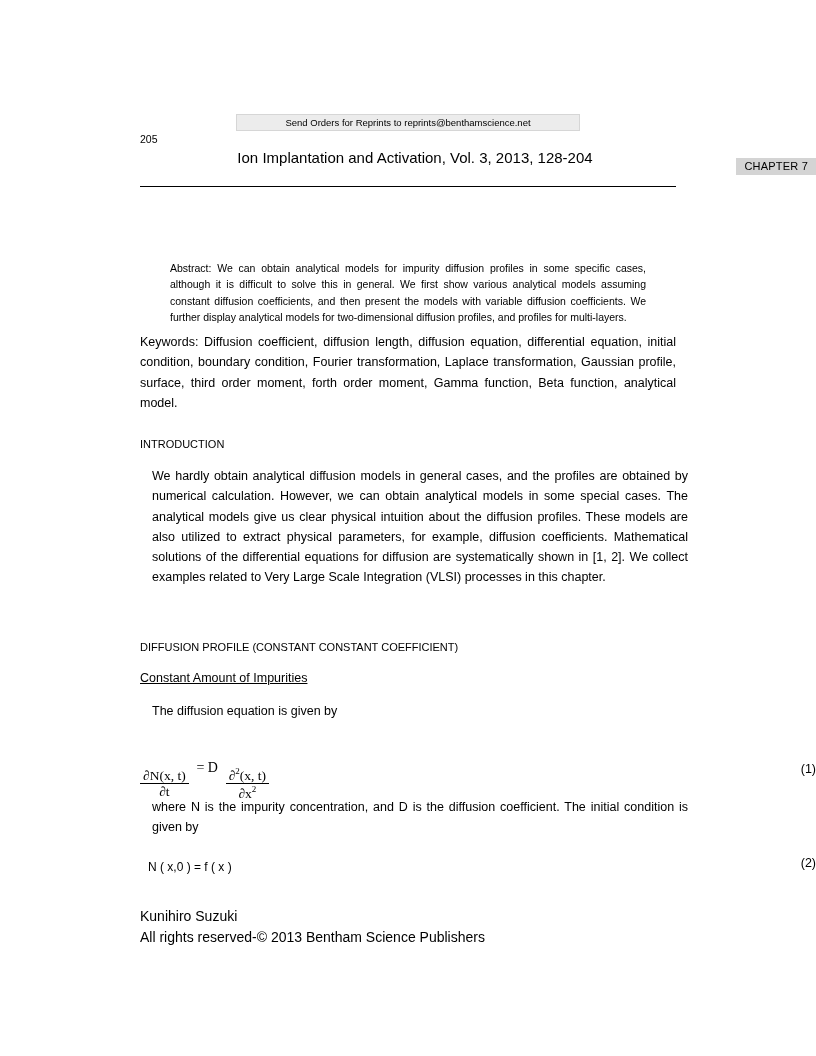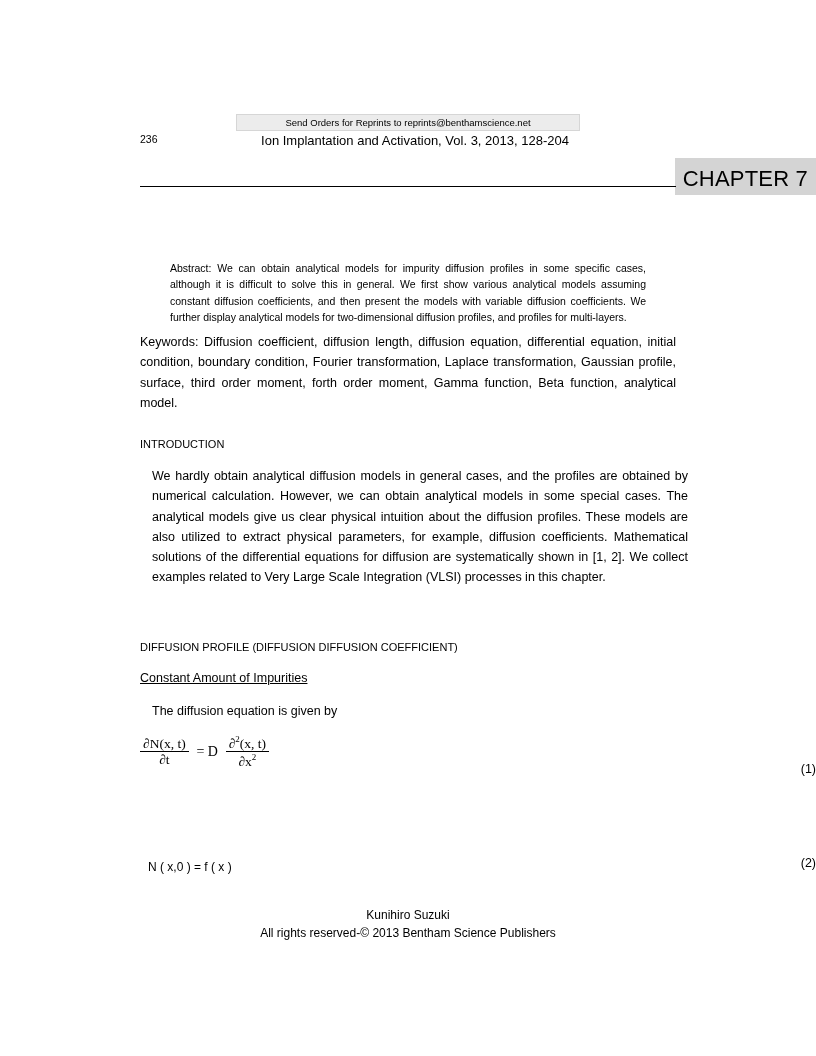--- a/index.html
+++ b/index.html
@@ -48,34 +48,34 @@
   }
   .folio {
     position: absolute;
     left: 140px;
     top: 0;
     font-size: 10.5px;
   }
   .journal-line {
     position: absolute;
     left: 200px;
-    top: 0;
+    top: 16px;
     width: 430px;
     text-align: center;
-    font-size: 13px;
+    font-size: 15px;
   }
 
   
   .chapter-box {
     position: absolute;
     right: 0;
     top: 158px;
     background: #d4d4d4;
-    font-size: 22px;
-    padding: 8px 8px 3px 8px;
+    font-size: 11px;
+    padding: 2px 8px 3px 8px;
     letter-spacing: 0.2px;
   }
 
   .rule {
     position: absolute;
     left: 140px;
     top: 186px;
     width: 536px;
     height: 1px;
     background: #000;
@@ -169,20 +169,21 @@
     display: inline-block;
     vertical-align: middle;
     text-align: center;
     line-height: 1.15;
   }
   .frac .num {
     display: block;
     padding: 0 3px;
     border-bottom: 1px solid #000;
     font-size: 13.5px;
+    margin-top: 32px;
   }
   .frac .den {
     display: block;
     padding: 0 3px;
     font-size: 13.5px;
   }
   .sup {
     font-size: 9px;
     vertical-align: super;
   }
@@ -201,70 +202,71 @@
   }
 
   #where-par { top: 797px; }
 
   
   .footer {
     position: absolute;
     left: 140px;
     top: 906px;
     width: 536px;
-    text-align: center;
-    font-size: 12px;
+    text-align: left;
+    font-size: 14px;
     line-height: 1.5;
   }
 </style>
 </head>
 <body>
 
 <div class="page">
 
   <div class="reprint-banner">Send Orders for Reprints to reprints@benthamscience.net</div>
 
   <div class="running-head">
-    <div class="folio">236</div>
+    <div class="folio">205</div>
     <div class="journal-line">Ion Implantation and Activation, Vol. 3, 2013, 128-204</div>
   </div>
 
   <div class="chapter-box">CHAPTER 7</div>
 
   <div class="rule"></div>
 
 
   <div class="abstract">
     <span class="lead">Abstract:</span><span> We can obtain analytical models for impurity diffusion profiles in some specific cases, although it is difficult to solve this in general. We first show various analytical models assuming constant diffusion coefficients, and then present the models with variable diffusion coefficients. We further display analytical models for two-dimensional diffusion profiles, and profiles for multi-layers.</span>
   </div>
 
   <div class="keywords">Keywords: Diffusion coefficient, diffusion length, diffusion equation, differential equation, initial condition, boundary condition, Fourier transformation, Laplace transformation, Gaussian profile, surface, third order moment, forth order moment, Gamma function, Beta function, analytical model.</div>
 
   <div class="sec-head" id="intro-head">INTRODUCTION</div>
   <div class="body-par" id="intro-par">We hardly obtain analytical diffusion models in general cases, and the profiles are obtained by numerical calculation. However, we can obtain analytical models in some special cases. The analytical models give us clear physical intuition about the diffusion profiles. These models are also utilized to extract physical parameters, for example, diffusion coefficients. Mathematical solutions of the differential equations for diffusion are systematically shown in [1, 2]. We collect examples related to Very Large Scale Integration (VLSI) processes in this chapter.</div>
 
-  <div class="sec-head" id="dp-head">DIFFUSION PROFILE (DIFFUSION DIFFUSION COEFFICIENT)</div>
+  <div class="sec-head" id="dp-head">DIFFUSION PROFILE (CONSTANT CONSTANT COEFFICIENT)</div>
   <div class="subsec-head" id="cai-head">Constant Amount of Impurities</div>
   <div class="body-par" id="diffeq-par">The diffusion equation is given by</div>
 
   <div class="eq-block" id="eq1">
     <span class="math">
       <span class="frac">
         <span class="num">∂N(x, t)</span>
         <span class="den">∂t</span>
       </span>
       <span class="op">= D</span>
       <span class="frac">
         <span class="num"><span>∂</span><span class="sup">2</span><span>(x, t)</span></span>
         <span class="den"><span>∂x</span><span class="sup">2</span></span>
       </span>
     </span>
   </div>
   <div class="eq-num" id="eq1-num">(1)</div>
 
+  <div class="body-par" id="where-par">where   N   is the impurity concentration, and   D   is the diffusion coefficient. The initial condition is given by</div>
 
   <div class="eq-block" id="eq2">
     <span class="eq2-line">N ( x,0 ) = f ( x )</span>
   </div>
   <div class="eq-num" id="eq2-num">(2)</div>
 
   <div class="footer">
     <div>Kunihiro Suzuki</div>
     <div>All rights reserved-© 2013 Bentham Science Publishers</div>
   </div>

